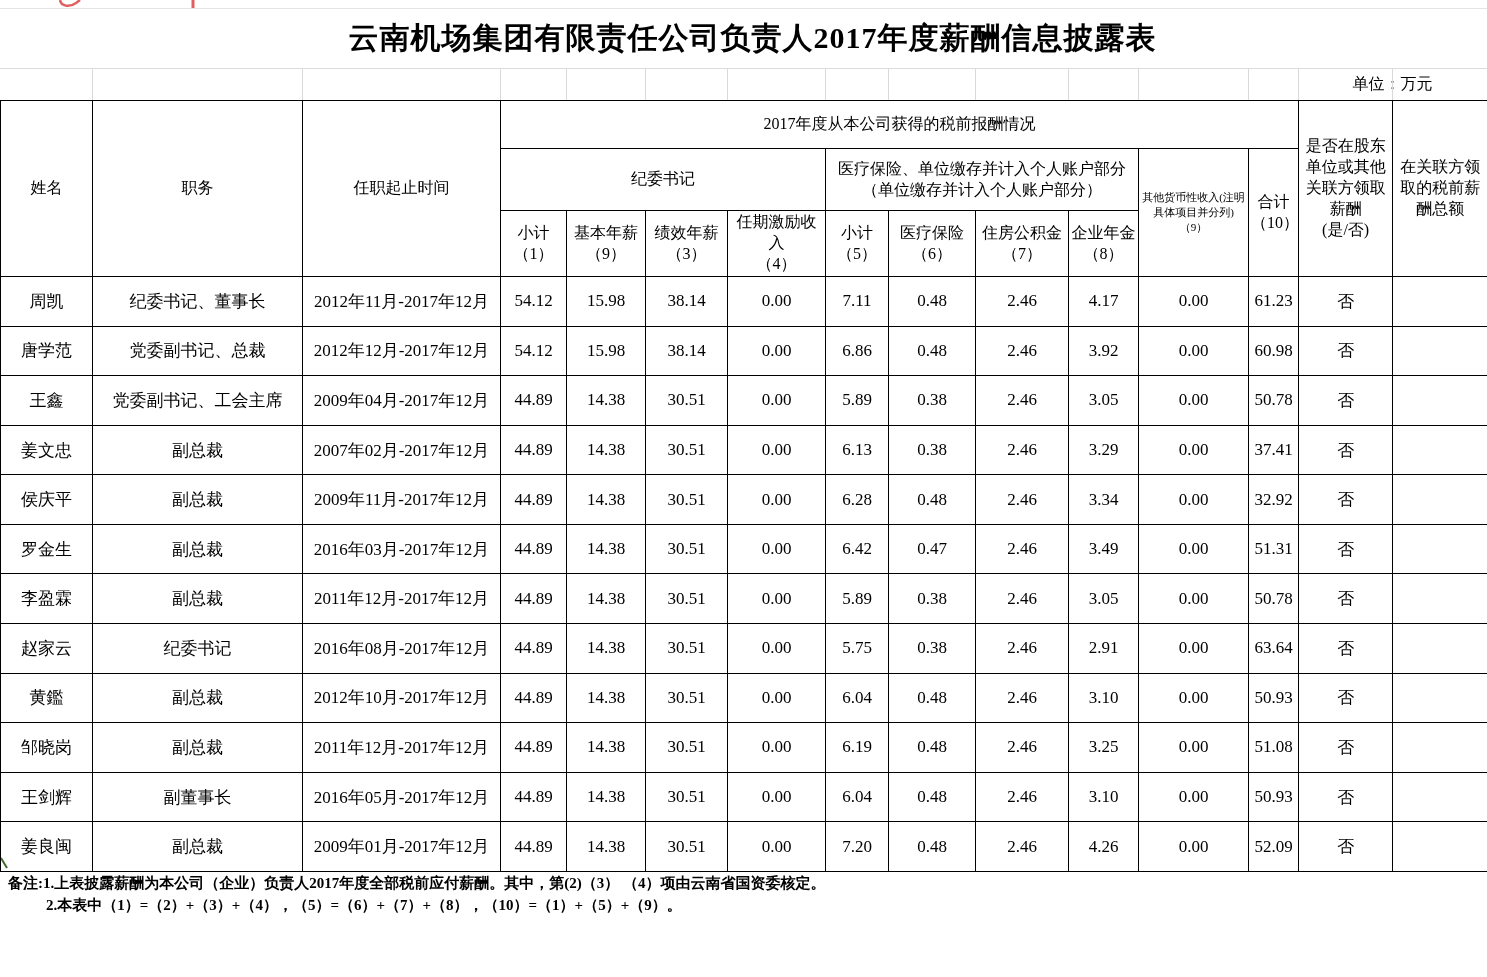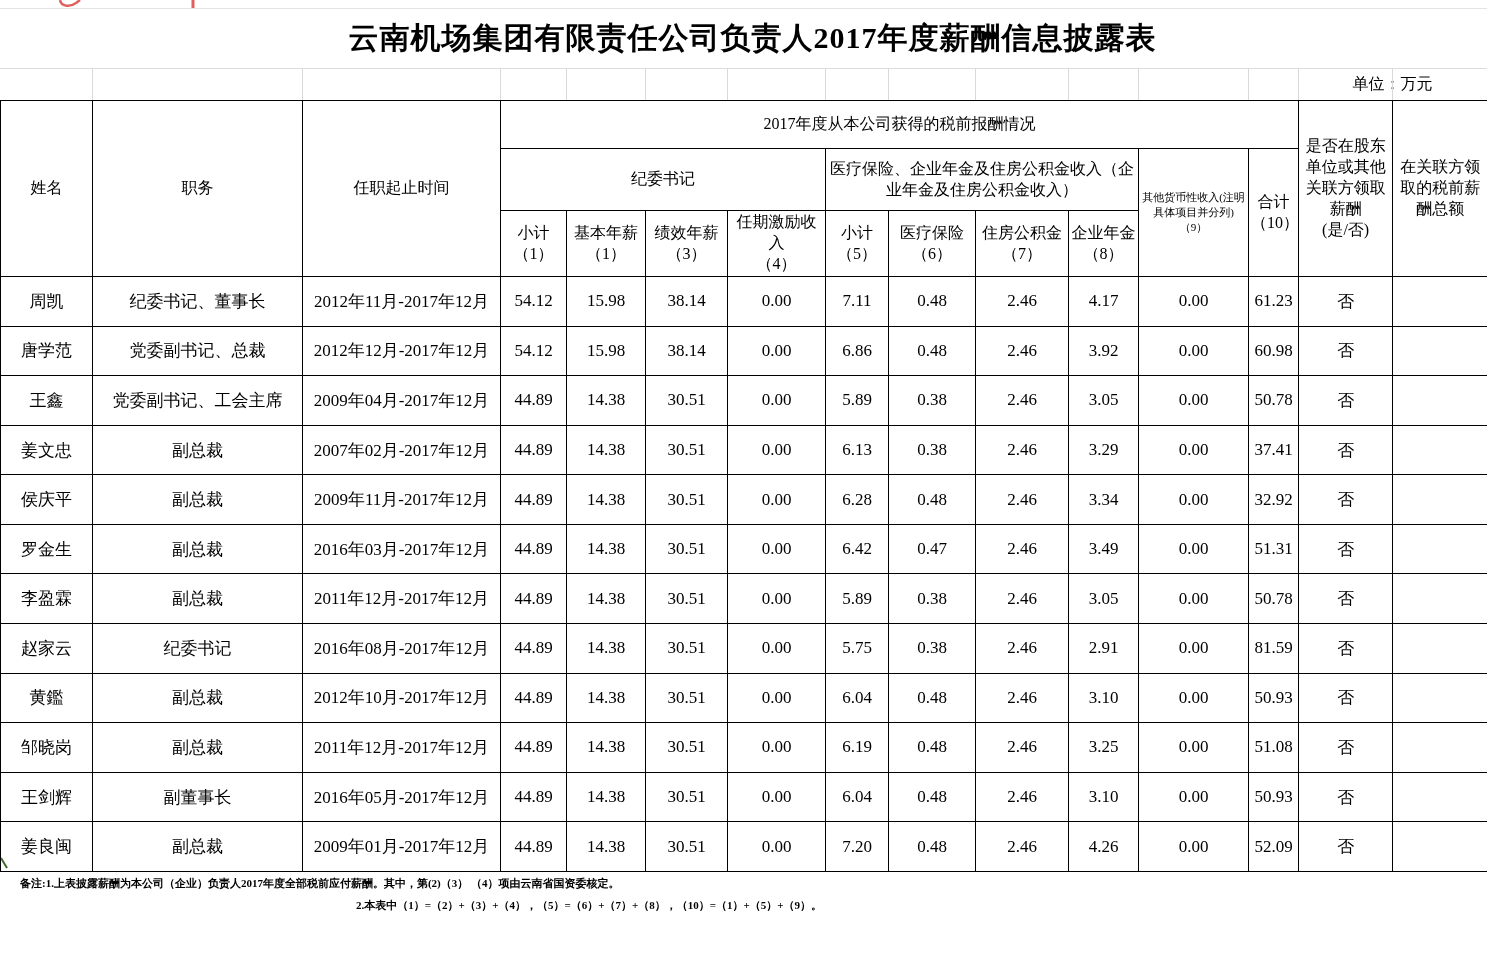--- a/index.html
+++ b/index.html
@@ -36,24 +36,24 @@
     white-space:pre-line;
     overflow:hidden;
     font-size:16px;
   }
   #salary-table thead tr.h1{height:48px;}
   #salary-table thead tr.h2{height:62px;}
   #salary-table thead tr.h3{height:50px;}
   #salary-table tbody tr{height:49.58px;padding-left:39px;}
   #salary-table tbody td{font-size:17px;white-space:nowrap;}
   #notes{
-    position:absolute;left:20px;top:872px;width:1100px;
-    font-size:11px;font-weight:bold;line-height:22px;
-  }
-  #notes .note2{padding-left:38px;text-align:center;}
+    position:absolute;left:8px;top:872px;width:1100px;
+    font-size:15px;font-weight:bold;line-height:22px;
+  }
+  #notes .note2{padding-left:38px;}
   .pen-mark{position:absolute;}
 </style>
 </head>
 <body>
 
 <div id="screen">
 
   <svg class="pen-mark" style="left:59px;top:0" width="24" height="9">
     <path d="M 1 0 C 2 6, 10 8, 17 3 L 21 0" fill="none" stroke-width="2.5" stroke="#e06060"></path>
   </svg>
@@ -110,31 +110,31 @@
         <th rowspan="3">姓名</th>
         <th rowspan="3">职务</th>
         <th rowspan="3">任职起止时间</th>
         <th colspan="10">2017年度从本公司获得的税前报酬情况</th>
         <th rowspan="3">是否在股东单位或其他关联方领取薪酬
 (是/否)</th>
         <th rowspan="3">在关联方领取的税前薪酬总额</th>
       </tr>
       <tr class="h2">
         <th colspan="4">纪委书记</th>
-        <th colspan="4">医疗保险、企业年金及住房公积金收入（企业年金及住房公积金收入）</th>
+        <th colspan="4">医疗保险、单位缴存并计入个人账户部分（单位缴存并计入个人账户部分）</th>
         <th rowspan="2" style="font-size:11px">其他货币性收入(注明具体项目并分列)
 （9）</th>
         <th rowspan="2">合计
 （10）</th>
       </tr>
       <tr class="h3">
         <th>小计
 （1）</th>
         <th>基本年薪
-（1）</th>
+（9）</th>
         <th>绩效年薪
 （3）</th>
         <th>任期激励收入
 （4）</th>
         <th>小计
 （5）</th>
         <th>医疗保险
 （6）</th>
         <th>住房公积金
 （7）</th>
@@ -268,21 +268,21 @@
           <td>2016年08月-2017年12月</td>
           <td>44.89</td>
           <td>14.38</td>
           <td>30.51</td>
           <td>0.00</td>
           <td>5.75</td>
           <td>0.38</td>
           <td>2.46</td>
           <td>2.91</td>
           <td>0.00</td>
-          <td>81.59</td>
+          <td>63.64</td>
           <td>否</td>
           <td></td>
         </tr>
         <tr>
           <td>黄鑑</td>
           <td>副总裁</td>
           <td>2012年10月-2017年12月</td>
           <td>44.89</td>
           <td>14.38</td>
           <td>30.51</td>

